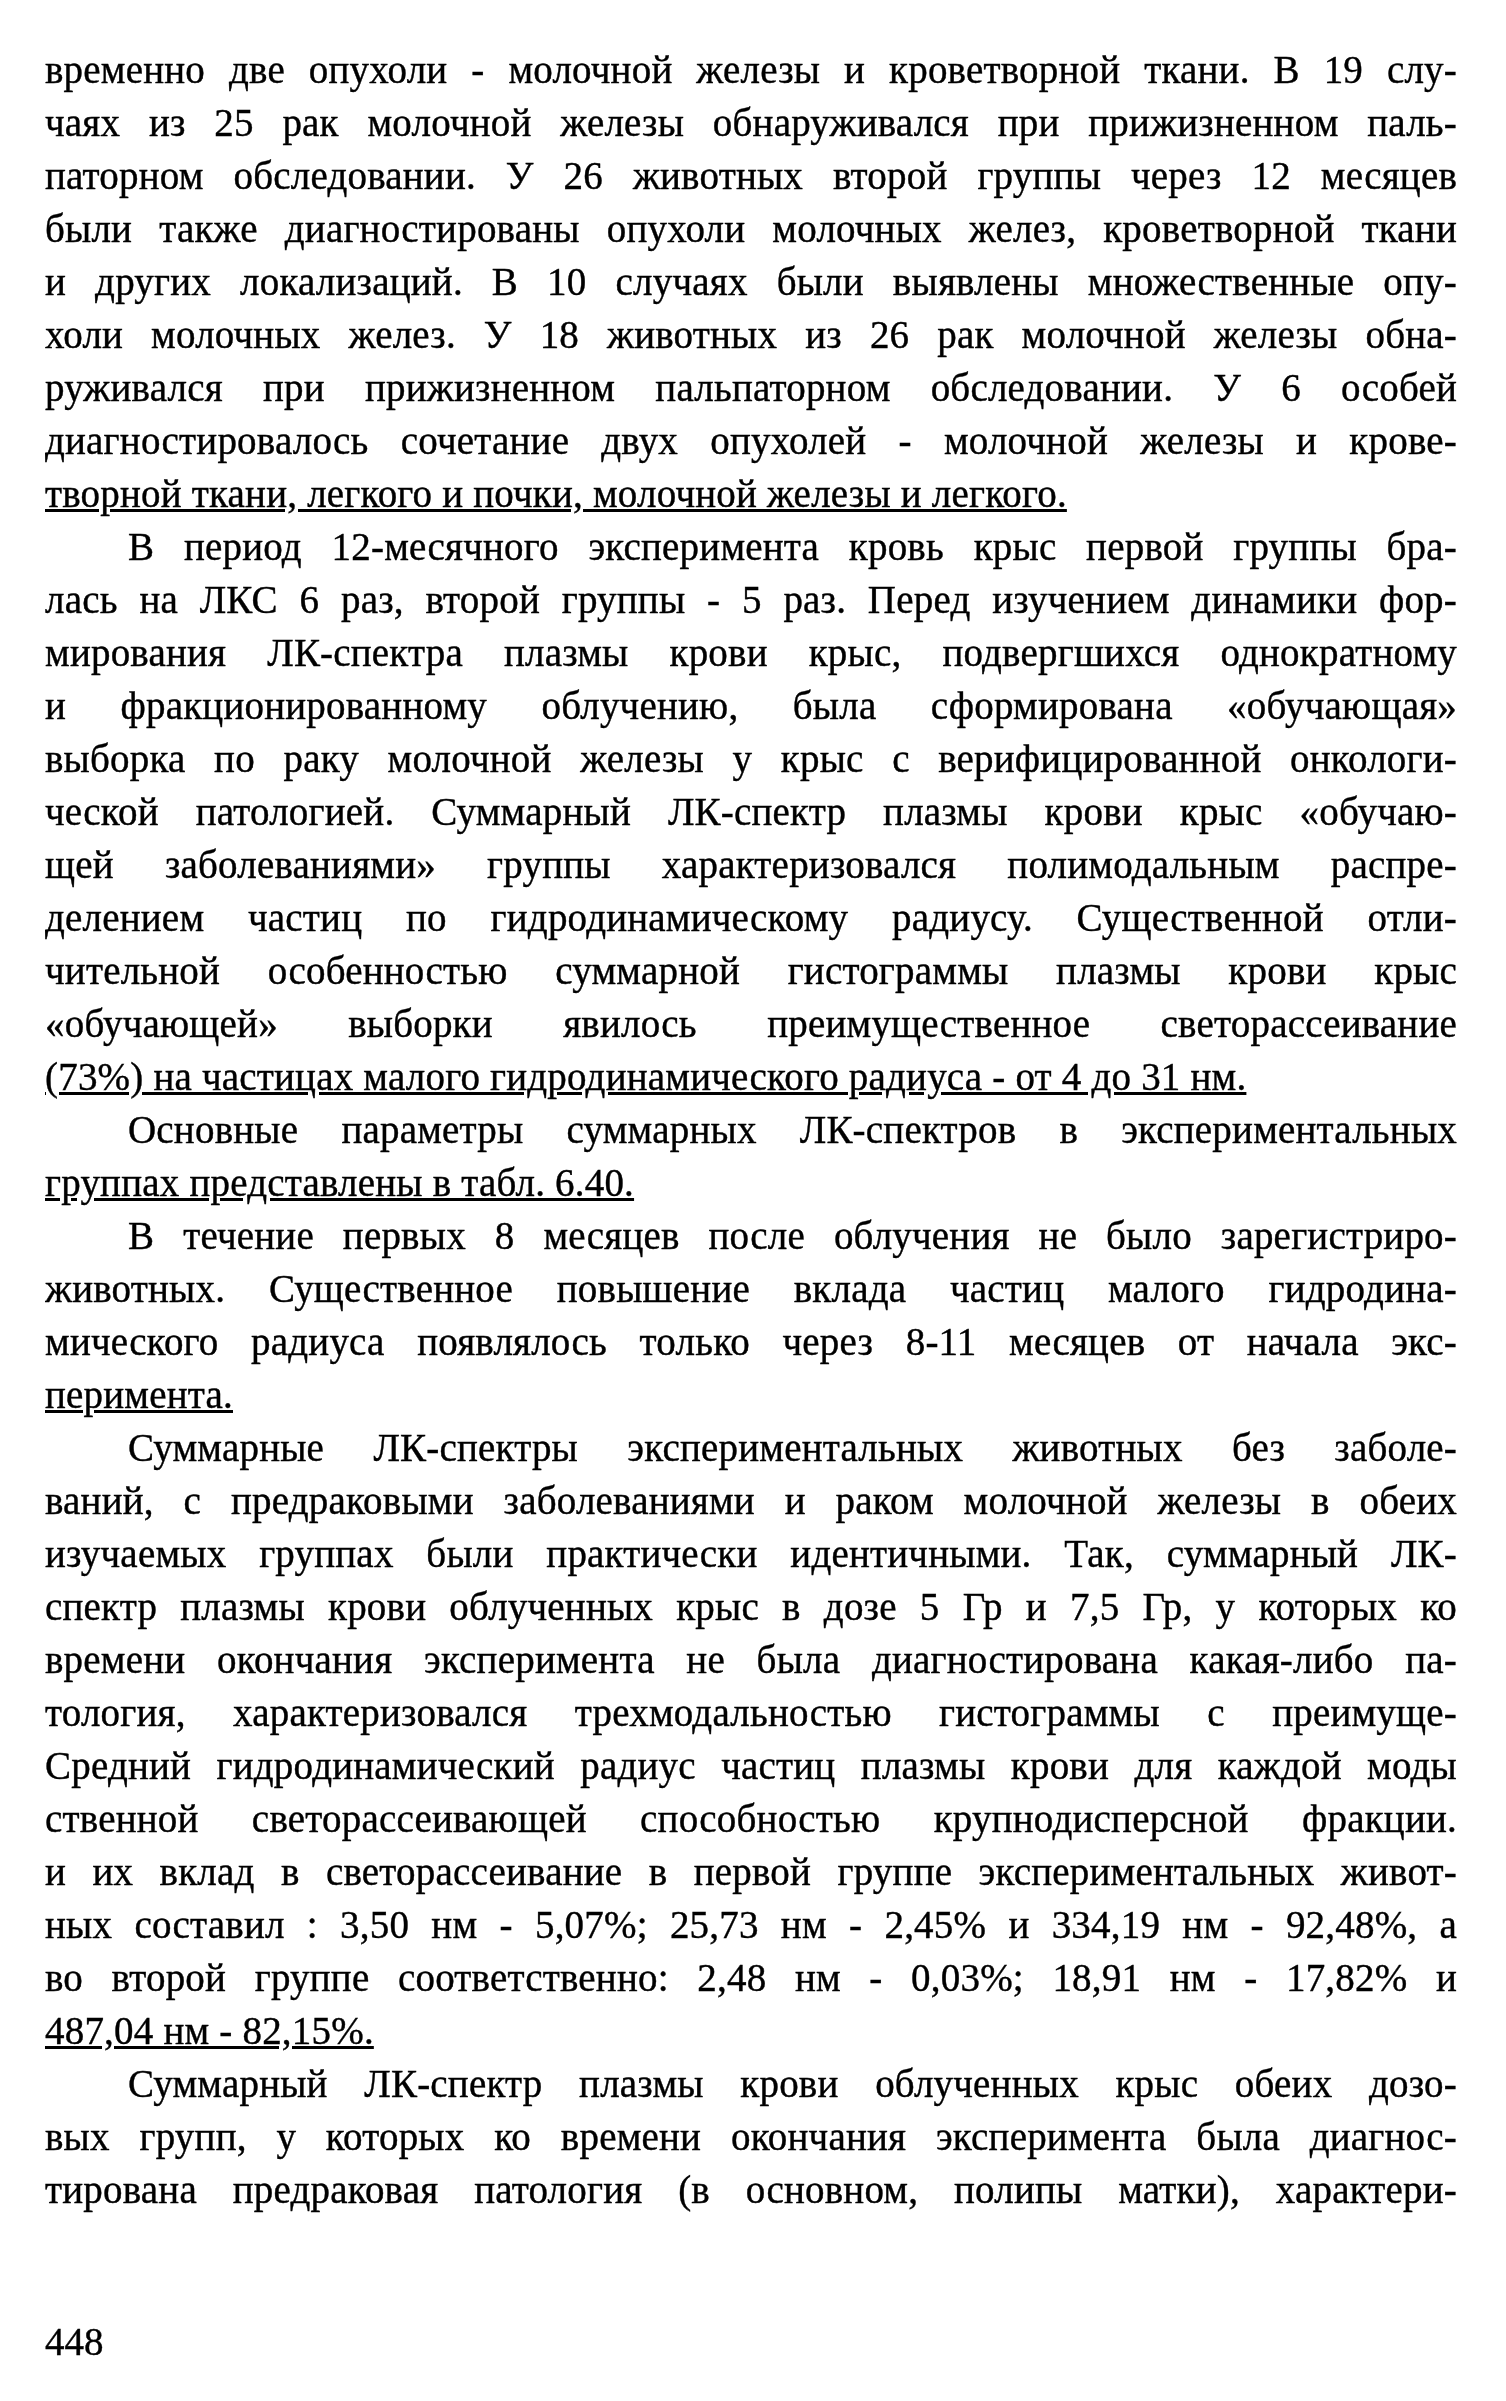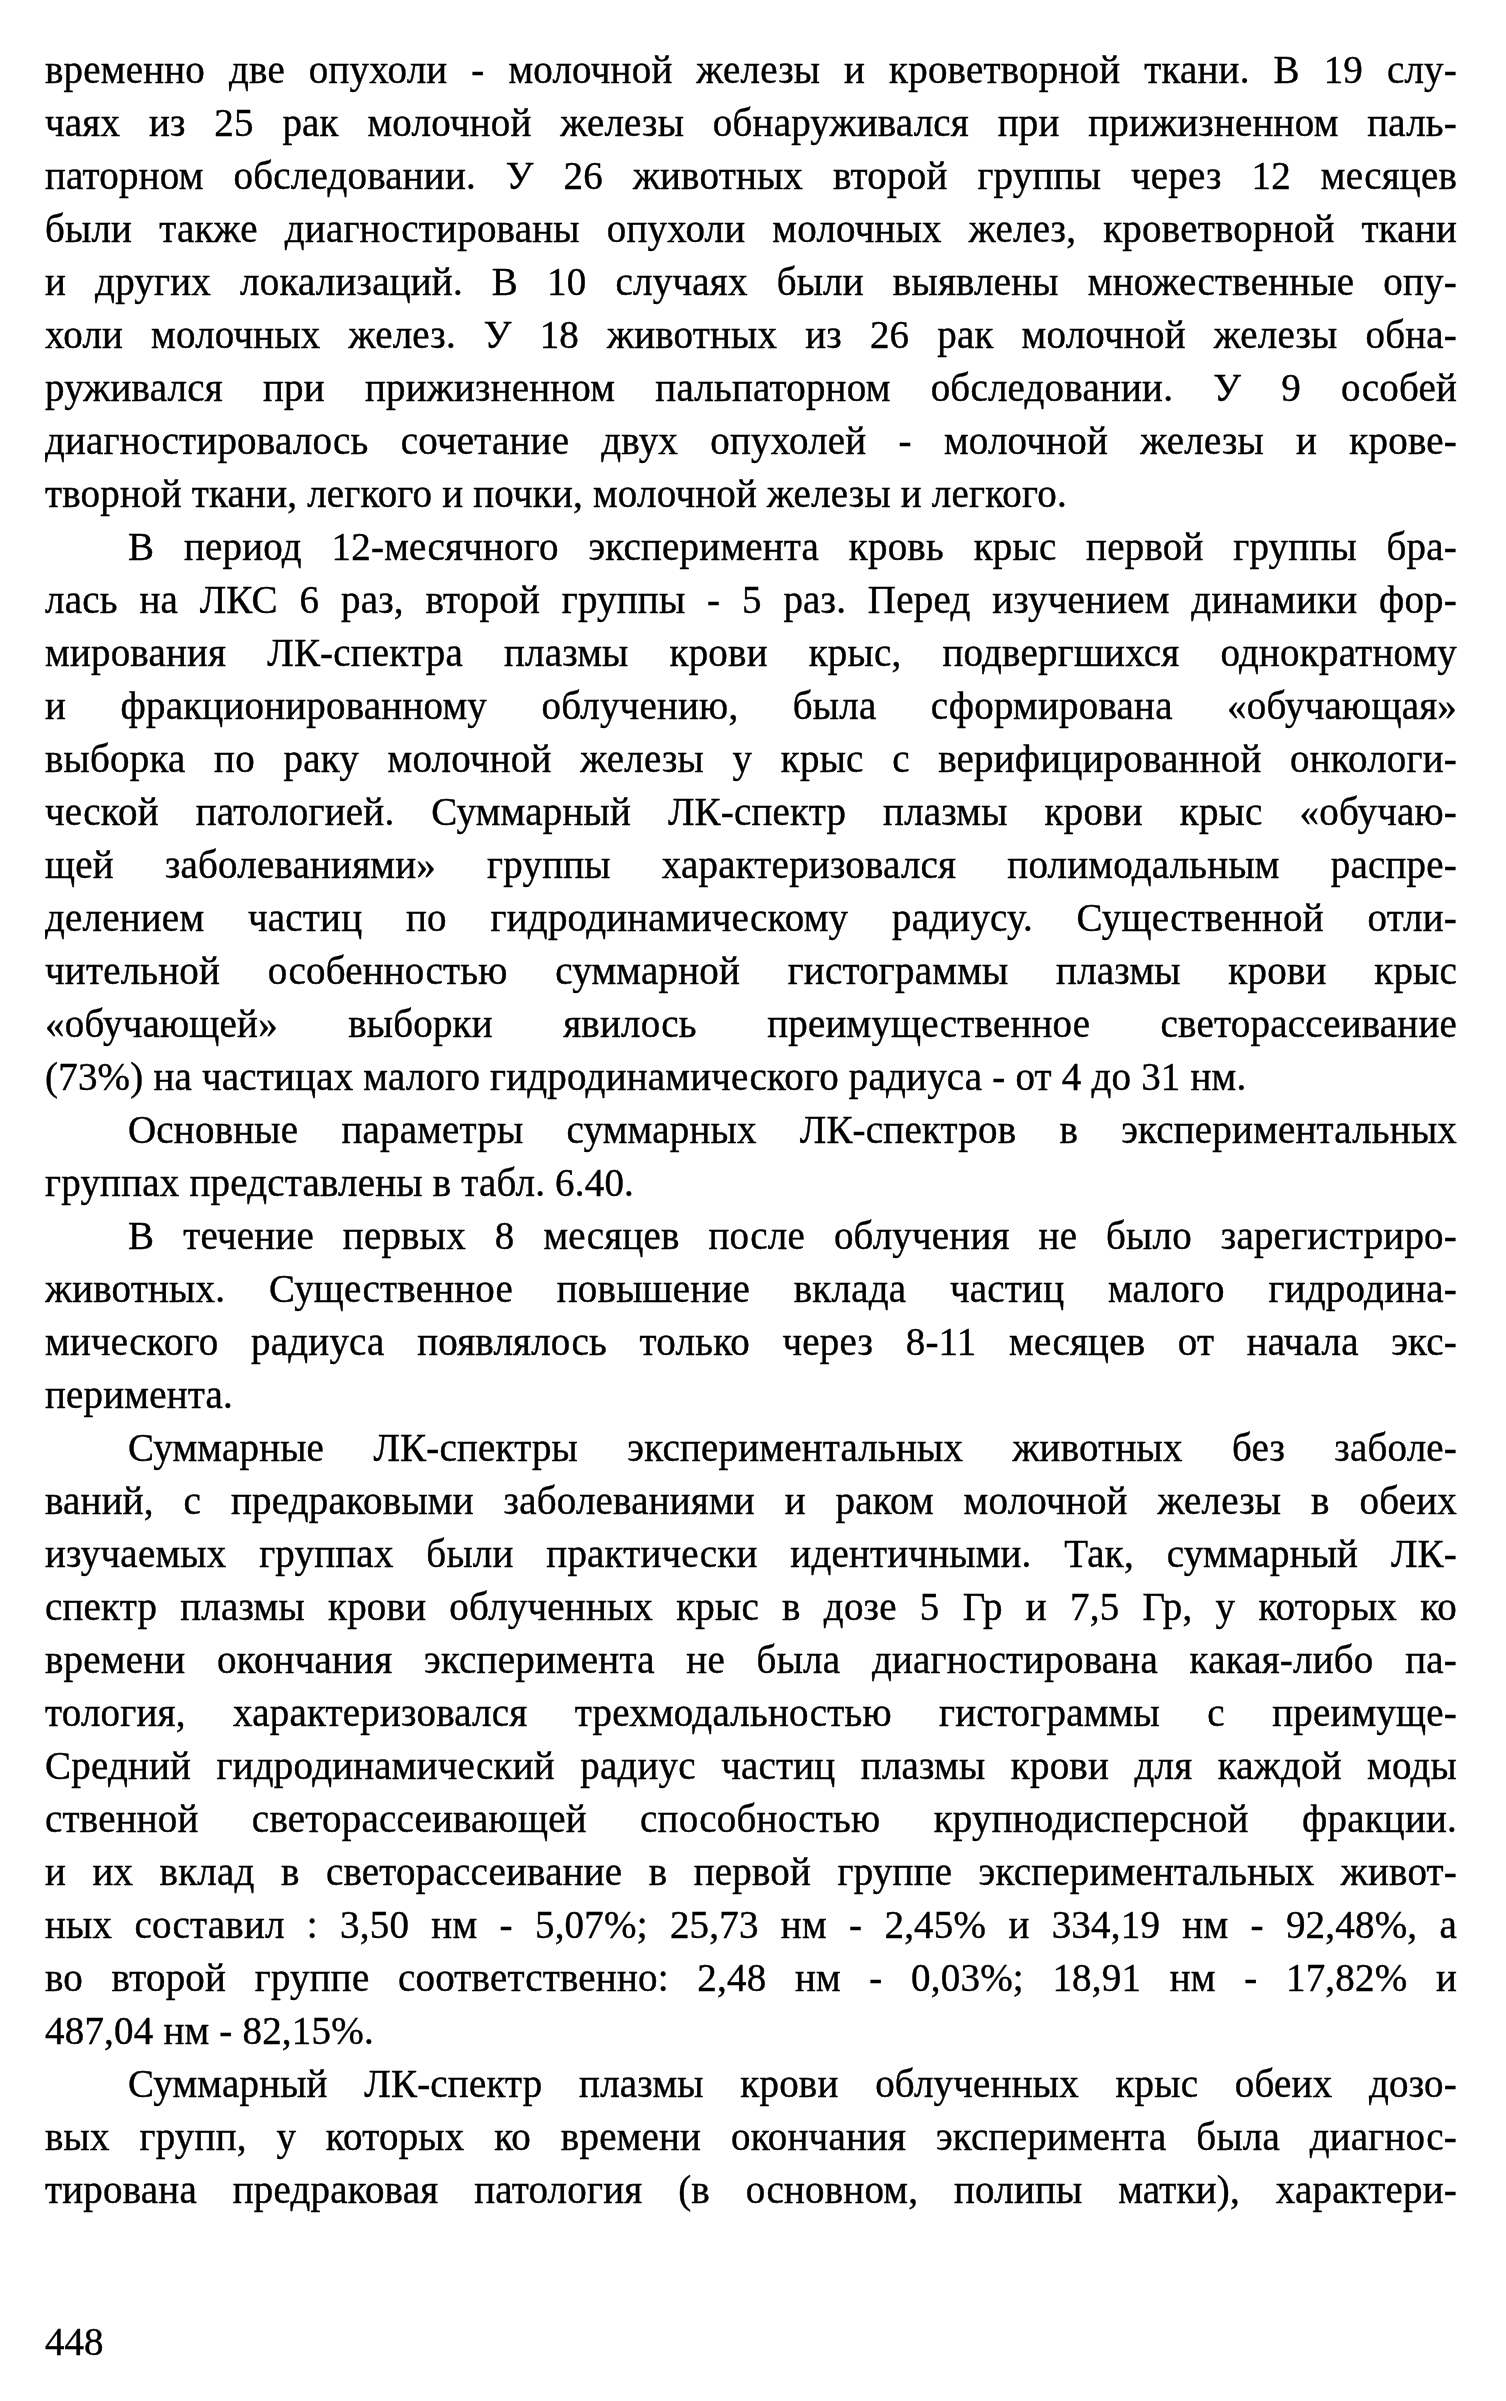--- a/index.html
+++ b/index.html
@@ -31,20 +31,21 @@
     overflow: hidden;
     text-align: justify;
     text-align-last: justify;
     white-space: normal;
     letter-spacing: 0.2px;
     -webkit-text-stroke: 0.4px #000000;
   }
   .line.end {
     text-align: left;
     text-align-last: left;
+    text-decoration: underline;
   }
   .line.indent {
     text-indent: 83px;
   }
   .page-number {
     position: absolute;
     left: 45px;
     top: 2315px;
     font-size: 39px;
     line-height: 53px;
@@ -55,21 +56,21 @@
 <body>
 
 <div class="page">
   <div class="textblock">
     <div class="line">временно две опухоли - молочной железы и кроветворной ткани. В 19 слу-</div>
     <div class="line">чаях из 25 рак молочной железы обнаруживался при прижизненном паль-</div>
     <div class="line">паторном обследовании. У 26 животных второй группы через 12 месяцев</div>
     <div class="line">были также диагностированы опухоли молочных желез, кроветворной ткани</div>
     <div class="line">и других локализаций. В 10 случаях были выявлены множественные опу-</div>
     <div class="line">холи молочных желез. У 18 животных из 26 рак молочной железы обна-</div>
-    <div class="line">руживался при прижизненном пальпаторном обследовании. У 9 особей</div>
+    <div class="line">руживался при прижизненном пальпаторном обследовании. У 6 особей</div>
     <div class="line">диагностировалось сочетание двух опухолей - молочной железы и крове-</div>
     <div class="line end">творной ткани, легкого и почки, молочной железы и легкого.</div>
     <div class="line indent">В период 12-месячного эксперимента кровь крыс первой группы бра-</div>
     <div class="line">лась на ЛКС 6 раз, второй группы - 5 раз. Перед изучением динамики фор-</div>
     <div class="line">мирования ЛК-спектра плазмы крови крыс, подвергшихся однократному</div>
     <div class="line">и фракционированному облучению, была сформирована «обучающая»</div>
     <div class="line">выборка по раку молочной железы у крыс с верифицированной онкологи-</div>
     <div class="line">ческой патологией. Суммарный ЛК-спектр плазмы крови крыс «обучаю-</div>
     <div class="line">щей заболеваниями» группы характеризовался полимодальным распре-</div>
     <div class="line">делением частиц по гидродинамическому радиусу. Существенной отли-</div>

